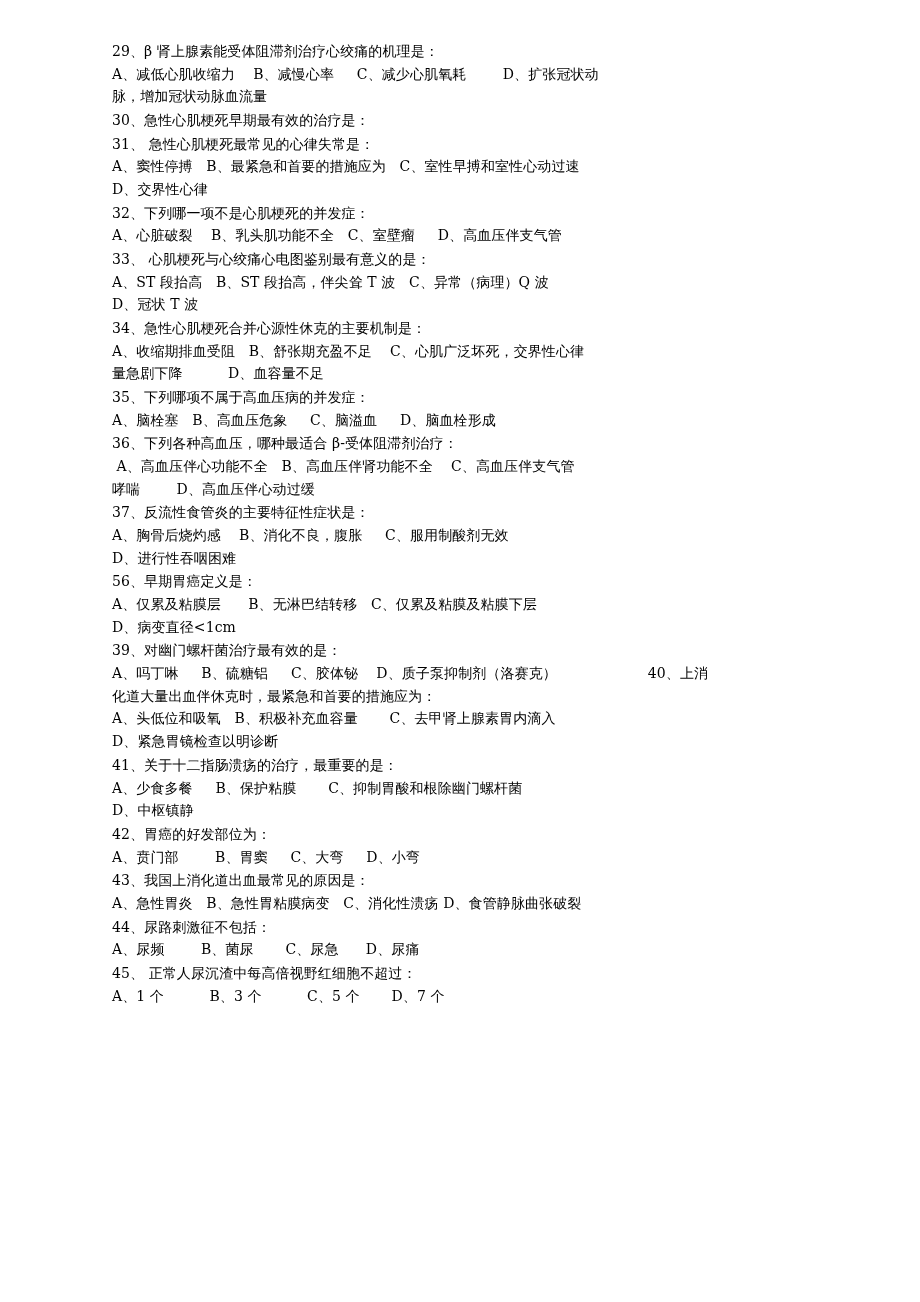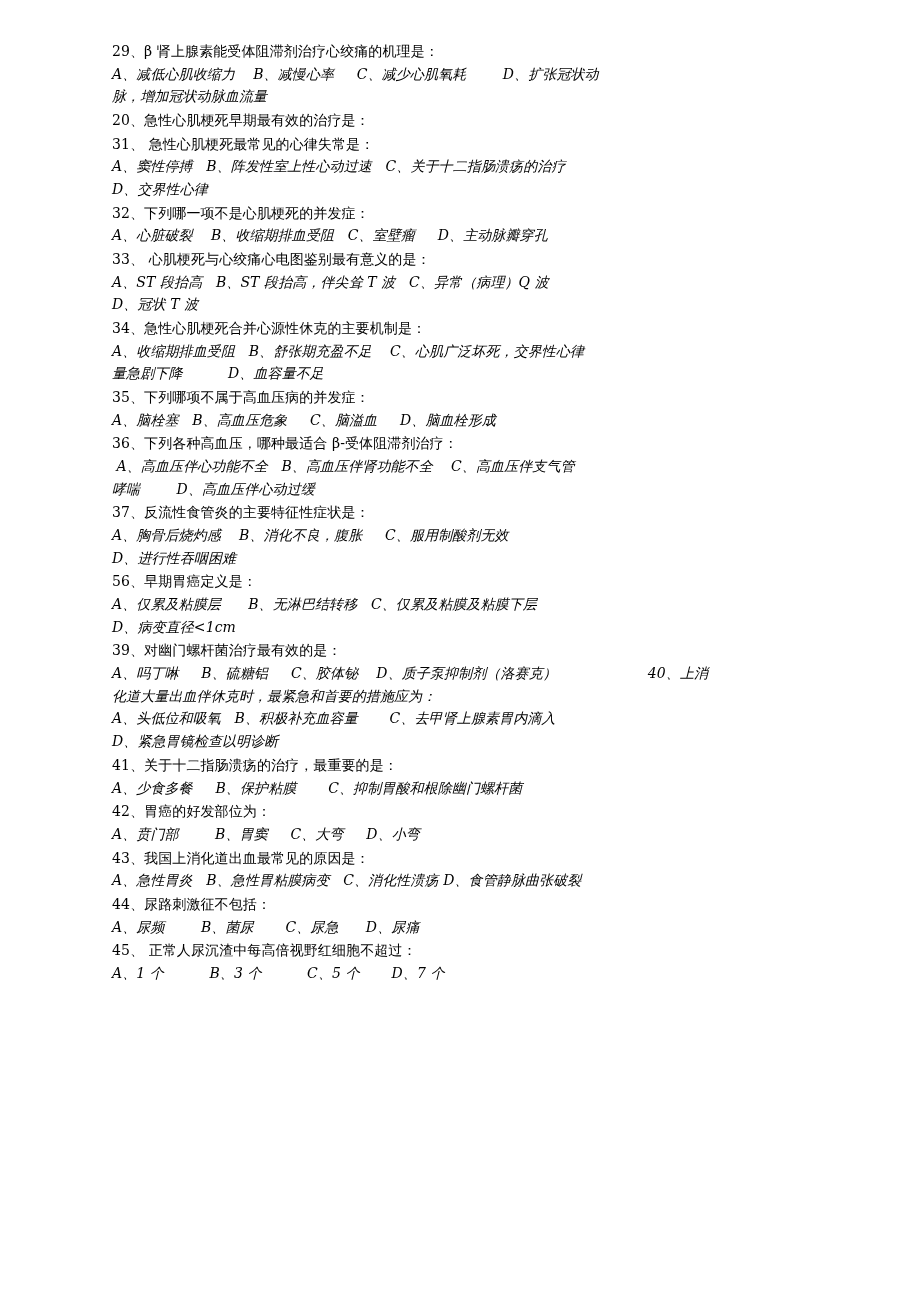--- a/index.html
+++ b/index.html
@@ -28,48 +28,47 @@
     line-height: 1.62;
     white-space: pre-wrap;
     word-break: break-word;
     letter-spacing: 0.1px;
   }
   .stem {
     text-indent: 0;
   }
   .opts {
     text-indent: 0;
-    font-style: italic;
   }
   
   .qblock .stem {
     padding-left: 0;
   }
 </style>
 </head>
 <body>
 
 <div class="page">
   <div id="questions">
       <div class="qblock">
         <div class="line stem">29、β 肾上腺素能受体阻滞剂治疗心绞痛的机理是：</div>
         <div class="line opts">A、减低心肌收缩力    B、减慢心率     C、减少心肌氧耗        D、扩张冠状动</div>
         <div class="line opts">脉，增加冠状动脉血流量</div>
       </div>
       <div class="qblock">
-        <div class="line stem">20、急性心肌梗死早期最有效的治疗是：</div>
+        <div class="line stem">30、急性心肌梗死早期最有效的治疗是：</div>
       </div>
       <div class="qblock">
         <div class="line stem">31、 急性心肌梗死最常见的心律失常是：</div>
-        <div class="line opts">A、窦性停搏   B、阵发性室上性心动过速   C、关于十二指肠溃疡的治疗</div>
+        <div class="line opts">A、窦性停搏   B、最紧急和首要的措施应为   C、室性早搏和室性心动过速</div>
         <div class="line opts">D、交界性心律</div>
       </div>
       <div class="qblock">
         <div class="line stem">32、下列哪一项不是心肌梗死的并发症：</div>
-        <div class="line opts">A、心脏破裂    B、收缩期排血受阻   C、室壁瘤     D、主动脉瓣穿孔</div>
+        <div class="line opts">A、心脏破裂    B、乳头肌功能不全   C、室壁瘤     D、高血压伴支气管</div>
       </div>
       <div class="qblock">
         <div class="line stem">33、 心肌梗死与心绞痛心电图鉴别最有意义的是：</div>
         <div class="line opts">A、ST 段抬高   B、ST 段抬高，伴尖耸 T 波   C、异常（病理）Q 波</div>
         <div class="line opts">D、冠状 T 波</div>
       </div>
       <div class="qblock">
         <div class="line stem">34、急性心肌梗死合并心源性休克的主要机制是：</div>
         <div class="line opts">A、收缩期排血受阻   B、舒张期充盈不足    C、心肌广泛坏死，交界性心律</div>
         <div class="line opts">量急剧下降          D、血容量不足</div>
@@ -96,20 +95,21 @@
       <div class="qblock">
         <div class="line stem">39、对幽门螺杆菌治疗最有效的是：</div>
         <div class="line opts">A、吗丁啉     B、硫糖铝     C、胶体铋    D、质子泵抑制剂（洛赛克）                    40、上消</div>
         <div class="line opts">化道大量出血伴休克时，最紧急和首要的措施应为：</div>
         <div class="line opts">A、头低位和吸氧   B、积极补充血容量       C、去甲肾上腺素胃内滴入</div>
         <div class="line opts">D、紧急胃镜检查以明诊断</div>
       </div>
       <div class="qblock">
         <div class="line stem">41、关于十二指肠溃疡的治疗，最重要的是：</div>
         <div class="line opts">A、少食多餐     B、保护粘膜       C、抑制胃酸和根除幽门螺杆菌</div>
+        <div class="line opts">D、中枢镇静</div>
       </div>
       <div class="qblock">
         <div class="line stem">42、胃癌的好发部位为：</div>
         <div class="line opts">A、贲门部        B、胃窦     C、大弯     D、小弯</div>
       </div>
       <div class="qblock">
         <div class="line stem">43、我国上消化道出血最常见的原因是：</div>
         <div class="line opts">A、急性胃炎   B、急性胃粘膜病变   C、消化性溃疡 D、食管静脉曲张破裂</div>
       </div>
       <div class="qblock">

